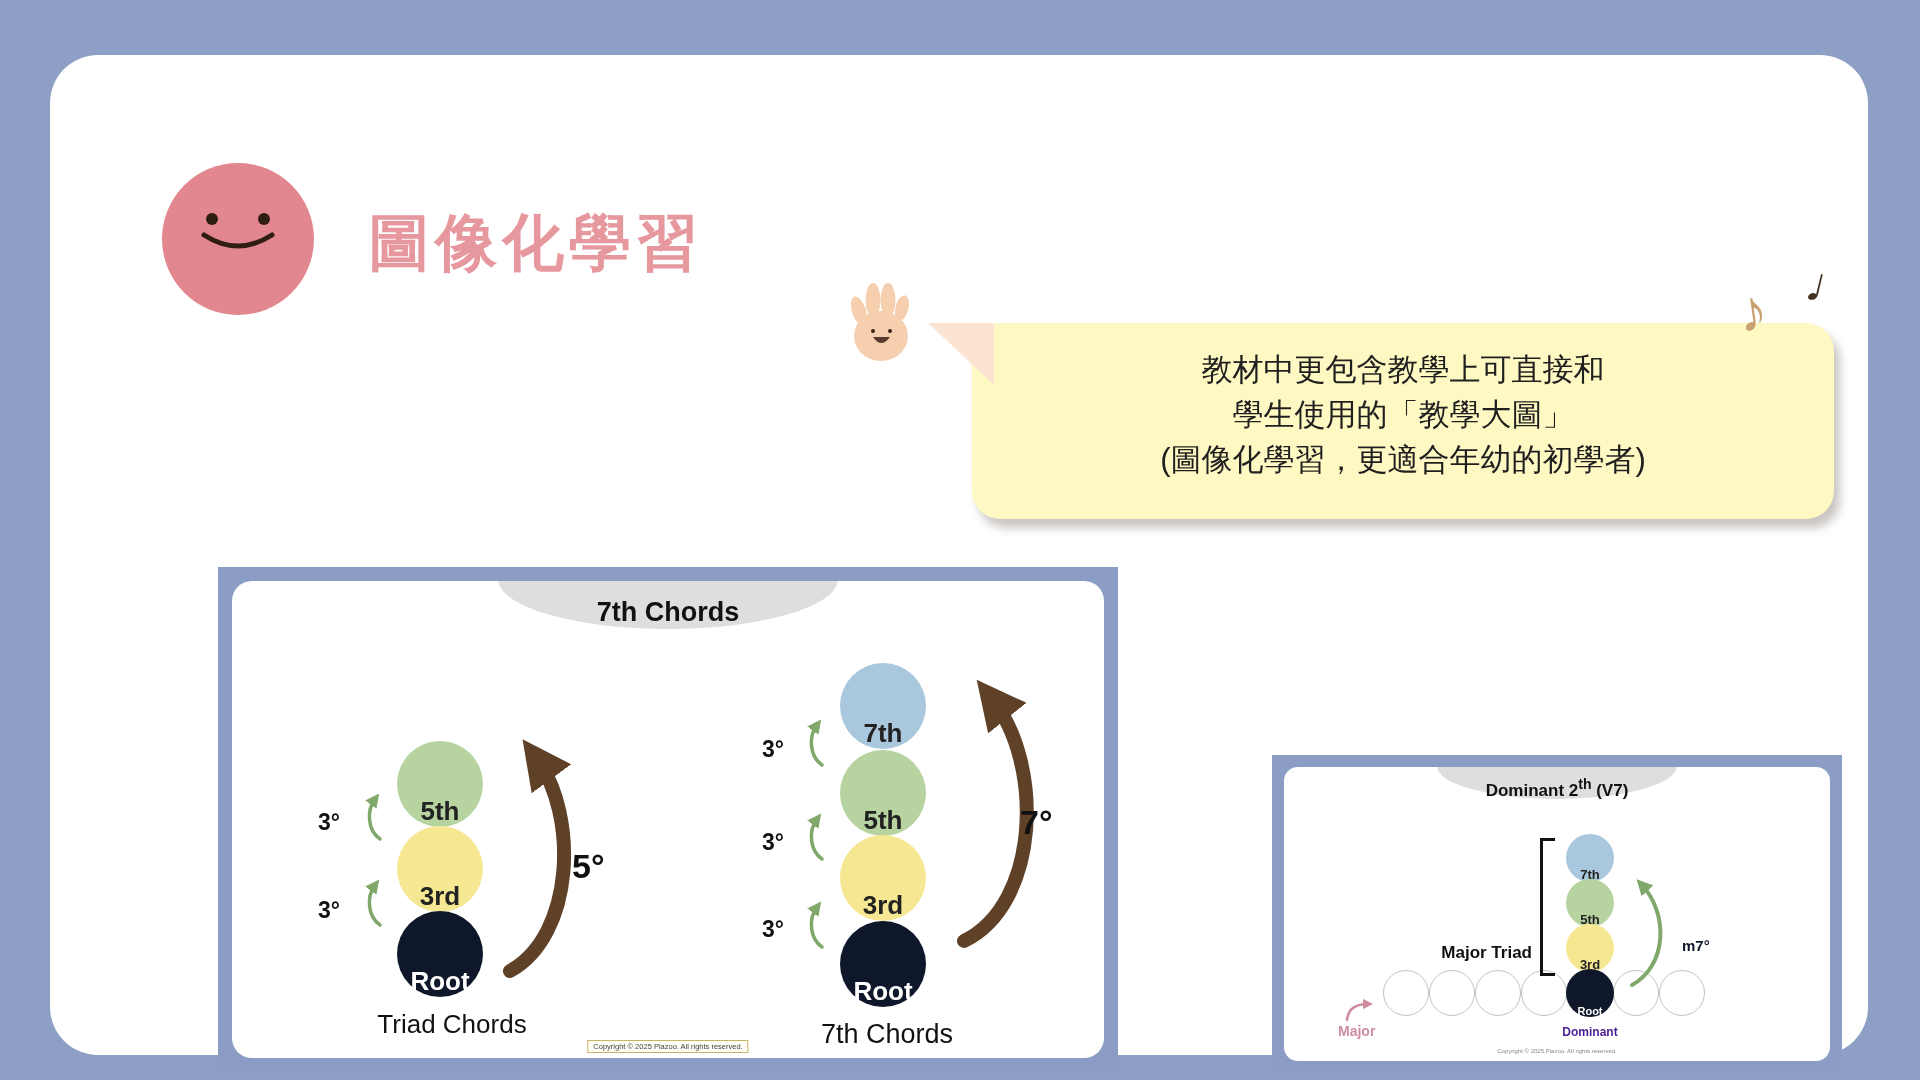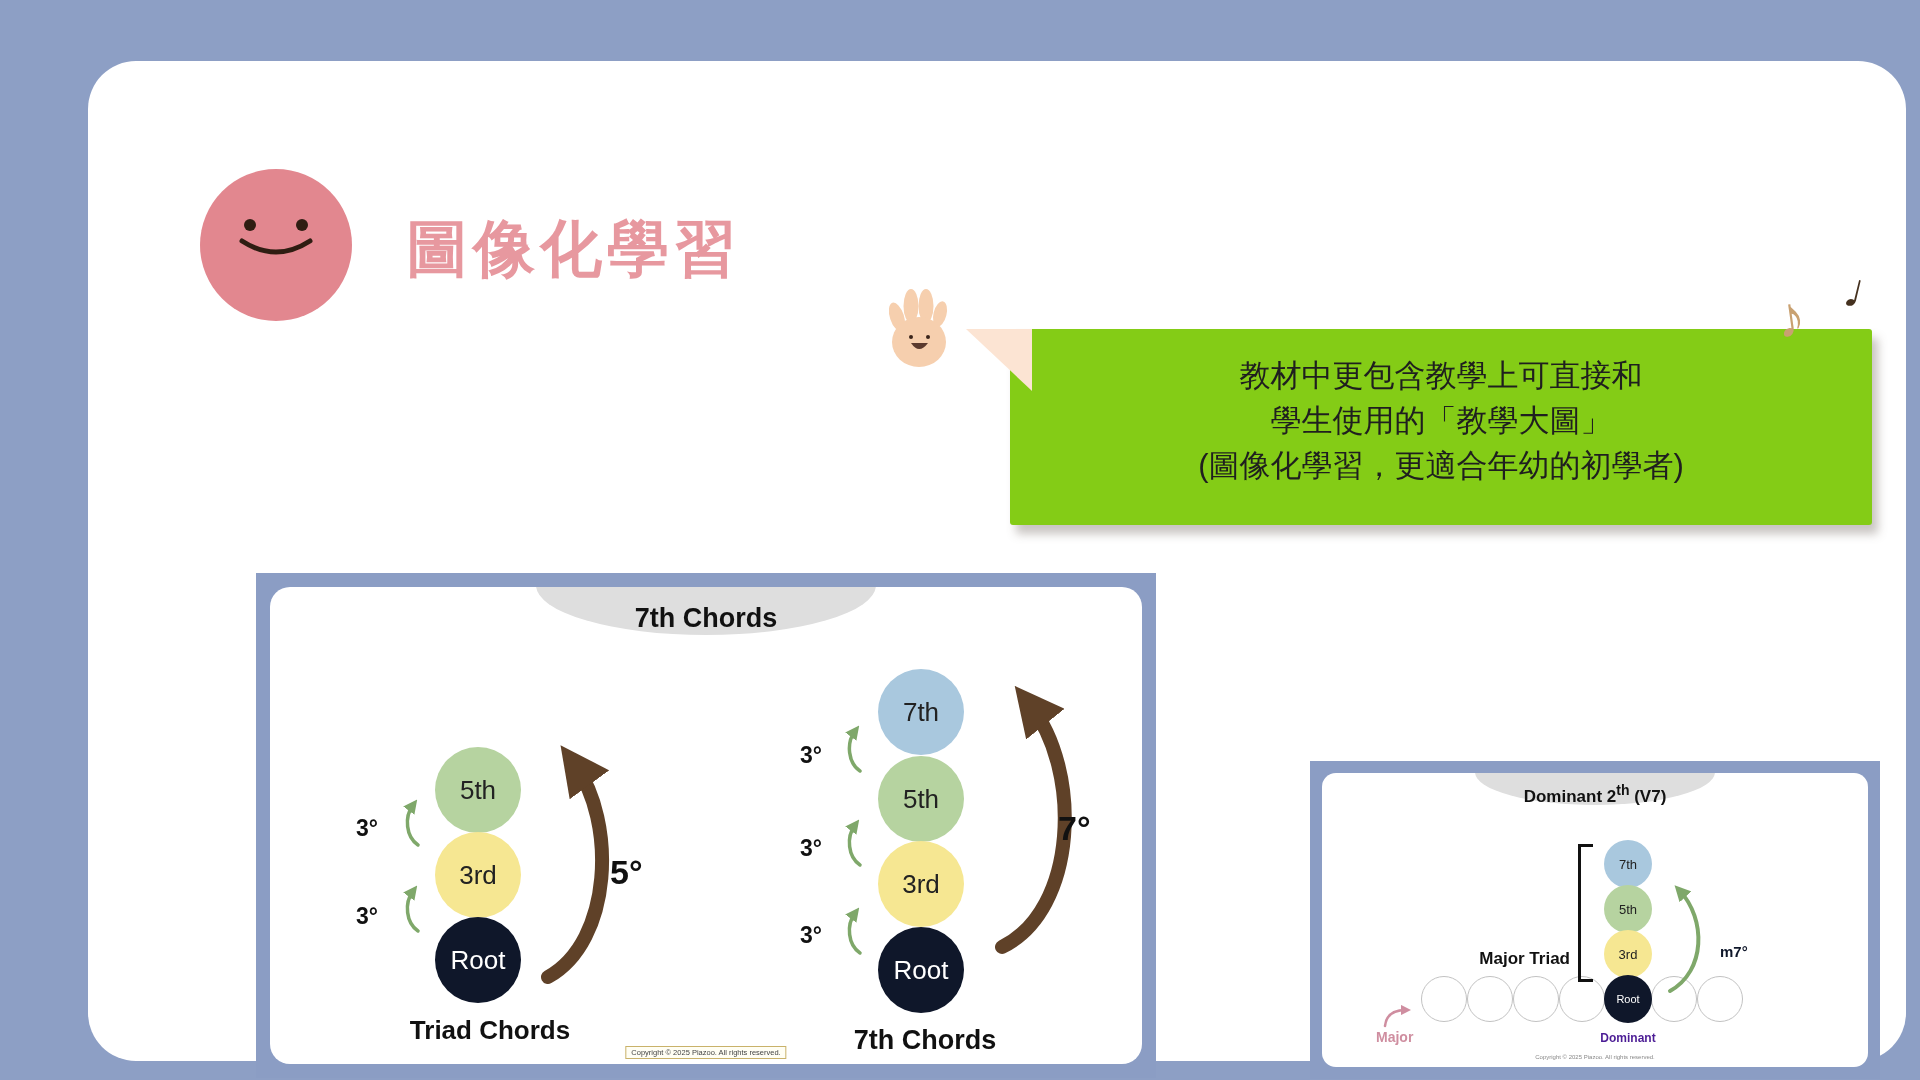--- a/index.html
+++ b/index.html
@@ -4,37 +4,37 @@
 <style>
   html,body{margin:0;padding:0;}
   body{
     width:1920px;height:1080px;
     background:#8d9fc5;
     font-family:"Liberation Sans",sans-serif;
     overflow:hidden;
   }
   .stage{position:relative;width:1920px;height:1080px;}
   .main-card{
-    position:absolute;left:50px;top:61px;width:1818px;height:1000px;
-    background:#ffffff;border-radius:48px;margin-left:38px;
+    position:absolute;left:50px;top:55px;width:1818px;height:1000px;
+    background:#ffffff;border-radius:48px;
   }
   
   .avatar{
     position:absolute;left:112px;top:108px;width:152px;height:152px;
     border-radius:50%;background:#e2878f;
   }
   .avatar svg{position:absolute;left:28px;top:46px;width:96px;height:60px;}
   .page-title{
     position:absolute;left:318px;top:146px;
     font-size:62px;font-weight:bold;color:#e7989f;letter-spacing:5px;
   }
   
   .bubble{
     position:absolute;left:922px;top:268px;width:862px;height:196px;
-    background:#84cc16;border-radius:3px;
+    background:#fef9c3;border-radius:28px;
     box-shadow:6px 9px 10px rgba(100,90,80,.35);
   }
   .bubble::before{
     content:"";position:absolute;left:-44px;top:0;width:66px;height:62px;
     background:#fce4d3;clip-path:polygon(0 0,100% 0,100% 100%);
   }
   .bubble-text{padding-top:24px;text-align:center;font-size:31px;line-height:45px;color:#1f1f1f;}
   .hand{position:absolute;left:793px;top:224px;width:80px;height:88px;}
   .music-note-1{position:absolute;left:1688px;top:222px;font-size:58px;color:#c9a171;transform:rotate(-8deg);}
   .music-note-2{position:absolute;left:1756px;top:204px;font-size:50px;color:#45311f;transform:rotate(14deg);}
@@ -46,43 +46,43 @@
   .tab-ellipse{position:absolute;left:50%;transform:translateX(-50%);background:#dedede;border-radius:50%;}
   .tab1{top:-52px;width:340px;height:100px;}
   .tab2{top:-34px;width:240px;height:66px;}
   .card-title{position:absolute;left:0;right:0;text-align:center;font-weight:bold;color:#111;}
   .card-title1{top:16px;font-size:27px;}
   .card-title2{top:9px;font-size:17px;}
   .card-title2 sup{font-size:14px;}
   
   .note-circle{
     position:absolute;border-radius:50%;
-    display:flex;align-items:center;justify-content:center;
-    font-weight:normal;color:#222;
+    display:flex;align-items:flex-end;justify-content:center;
+    font-weight:bold;color:#222;
   }
   .big{width:86px;height:86px;font-size:26px;}
   .small{width:48px;height:48px;font-size:13px;}
   .bg-7th{background:#a9c8de;}
   .bg-5th{background:#b6d3a0;}
   .bg-3rd{background:#f6e792;}
   .bg-root{background:#0f172a;color:#fff;}
   .small.bg-root{font-size:11px;}
   
   .t5{left:165px;top:160px;} .t3{left:165px;top:245px;} .troot{left:165px;top:330px;}
   
   .s7{left:608px;top:82px;} .s5{left:608px;top:169px;} .s3{left:608px;top:254px;} .sroot{left:608px;top:340px;}
   
   .d7{left:282px;top:67px;} .d5{left:282px;top:112px;} .d3{left:282px;top:157px;} .droot{left:282px;top:202px;}
   
   .iv{position:absolute;font-weight:700;font-size:23px;color:#111;}
   .iv-t1{left:86px;top:228px;} .iv-t2{left:86px;top:316px;}
   .iv-s1{left:530px;top:155px;} .iv-s2{left:530px;top:248px;} .iv-s3{left:530px;top:335px;}
   .span-label{position:absolute;font-weight:700;font-size:34px;color:#111;}
   .lab5{left:340px;top:266px;} .lab7{left:788px;top:222px;}
-  .caption{position:absolute;font-weight:700;font-size:26px;color:#111;text-align:center;width:220px;}
+  .caption{position:absolute;font-weight:400;font-size:26px;color:#111;text-align:center;width:220px;}
   .cap-triad{left:110px;top:428px;} .cap-7th{left:545px;top:438px;font-size:27px;}
   .copyright1{
     position:absolute;left:50%;transform:translateX(-50%);top:459px;
     font-size:7.5px;color:#444;border:1px solid #c9b26a;padding:1px 5px;white-space:nowrap;background:#fffef4;
   }
   .copyright2{
     position:absolute;left:50%;transform:translateX(-50%);top:281px;
     font-size:6px;color:#888;white-space:nowrap;
   }
   

